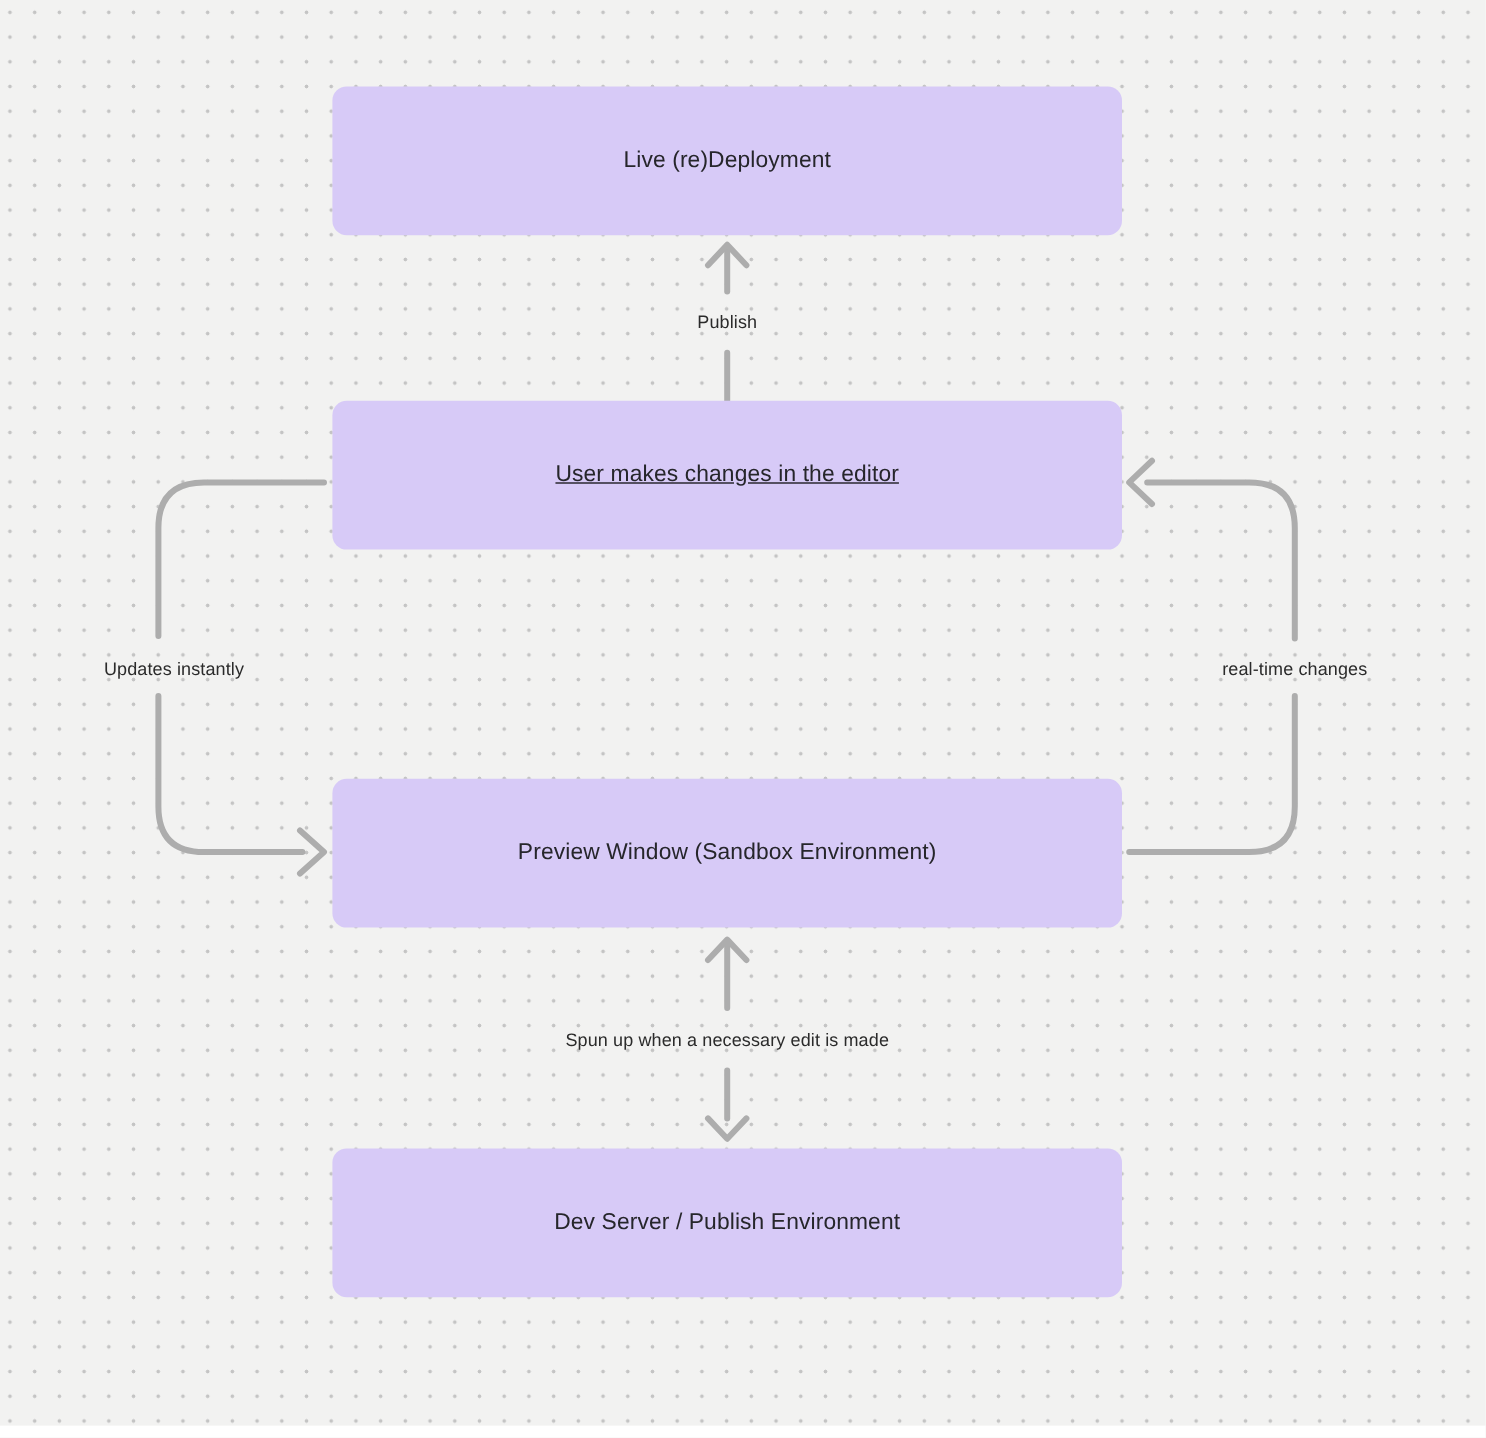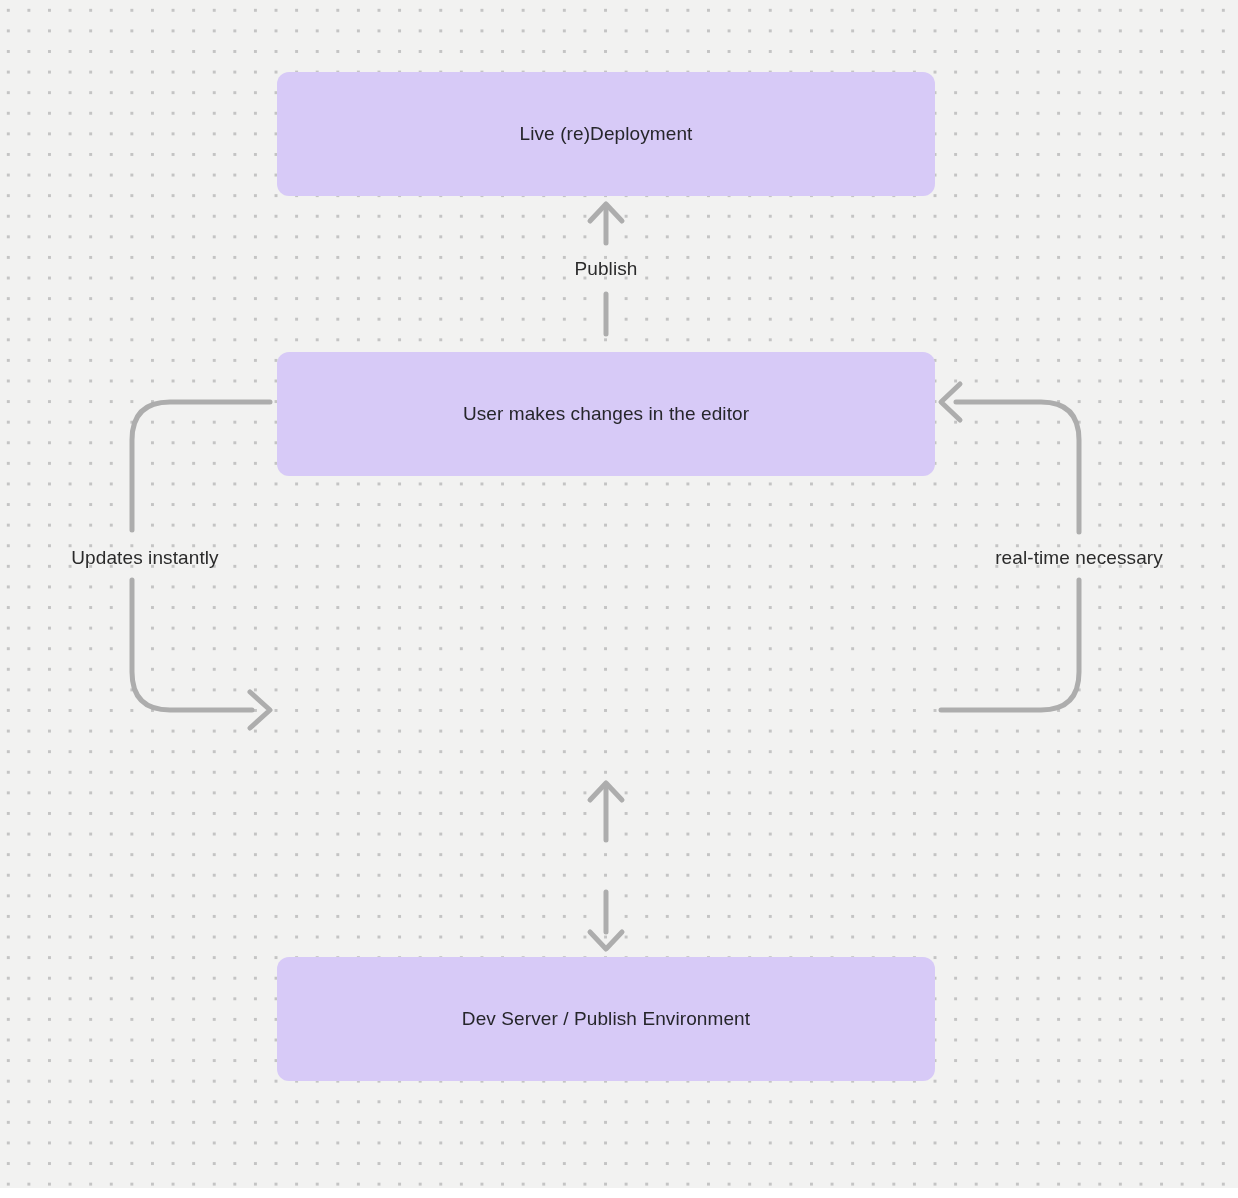--- a/index.html
+++ b/index.html
@@ -36,33 +36,33 @@
     left: 277px;
     width: 658px;
     height: 124px;
     border-radius: 12px;
     background: var(--node-fill, #d7caf7);
     display: flex;
     align-items: center;
     justify-content: center;
   }
   .node-1 { top: 72px; }
-  .node-2 { top: 352px; }
+  .node-2 { top: 334px; text-decoration: underline; }
   .node-3 { top: 649px; }
   .node-4 { top: 957px; }
   .node-label {
     font-size: 19px;
     color: var(--node-text, #26262b);
     letter-spacing: 0.1px;
     white-space: nowrap;
   }
   .edge-label {
     position: absolute;
     transform: translate(-50%, -50%);
-    font-size: 19px;
+    font-size: 15px;
     color: var(--label-text, #2b2b2b);
     letter-spacing: 0.1px;
     white-space: nowrap;
   }
   .label-publish   { left: 606px;  top: 269px; }
   .label-updates   { left: 133px;  top: 558px; margin-left: 12px; }
   .label-feedback  { left: 1079px; top: 558px; }
   .label-spunup    { left: 606px;  top: 867px; }
 </style>
 </head>
@@ -99,22 +99,26 @@
   </svg>
 
   <div class="node node-1">
     <span class="node-label">Live (re)Deployment</span>
   </div>
 
   <div class="node node-2">
     <span class="node-label">User makes changes in the editor</span>
   </div>
 
+  <div class="node node-3">
+    <span class="node-label">Preview Window (Sandbox Environment)</span>
+  </div>
 
   <div class="node node-4">
     <span class="node-label">Dev Server / Publish Environment</span>
   </div>
 
   <div class="edge-label label-publish">Publish</div>
   <div class="edge-label label-updates">Updates instantly</div>
-  <div class="edge-label label-feedback">real-time necessary</div>
+  <div class="edge-label label-feedback">real-time changes</div>
+  <div class="edge-label label-spunup">Spun up when a necessary edit is made</div>
 
 </div>
 
 </body></html>

